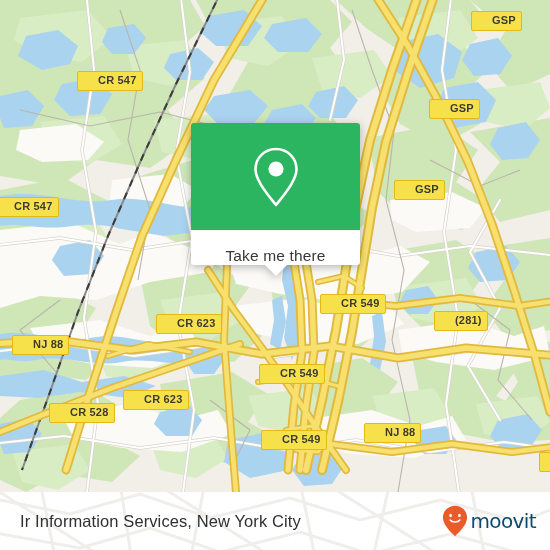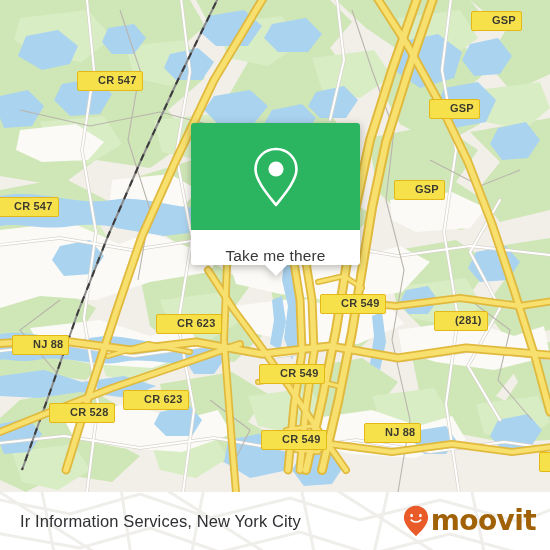--- a/index.html
+++ b/index.html
@@ -105,23 +105,23 @@
   }
   .footer-title {
     font-size:16.5px;
     color:#2f3033;
     letter-spacing:0.1px;
     white-space:nowrap;
   }
   .brand { display:flex; align-items:center; gap:2px; }
   .brand-pin { width:26px; height:32px; display:block; }
   .brand-word {
-    font-size:28px;
-    color:#a16207;
-    font-weight:700;
+    font-size:20px;
+    color:#0c4a6e;
+    font-weight:400;
     letter-spacing:-0.6px;
     line-height:1;
     font-family:"DejaVu Sans", sans-serif;
   }
 </style>
 </head>
 <body>
 
 <div id="root">
 

